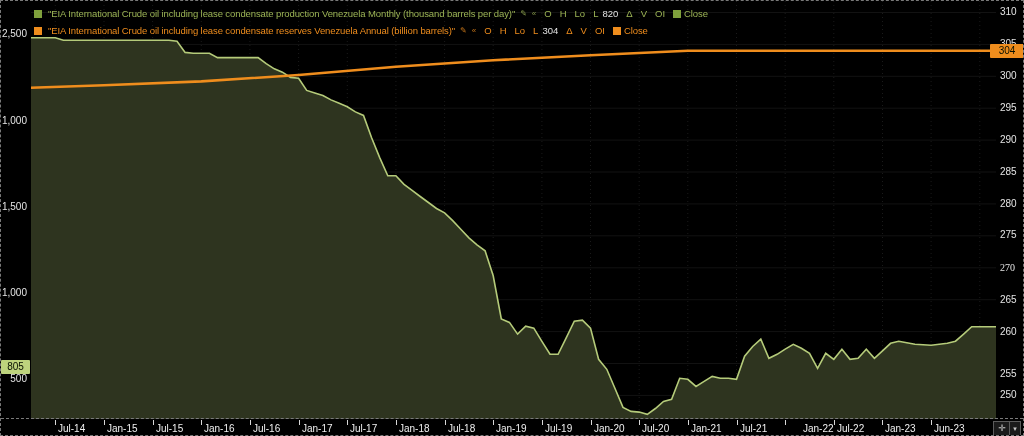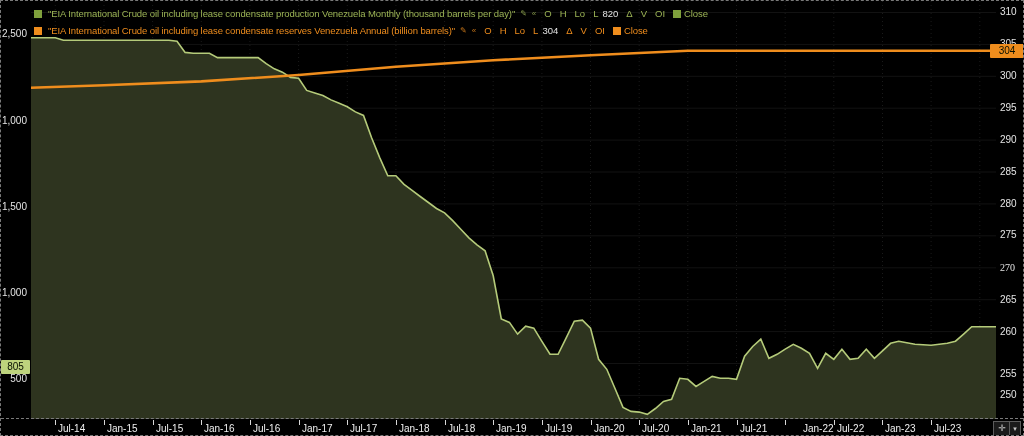--- a/index.html
+++ b/index.html
@@ -172,20 +172,20 @@
         <span class="xticklbl" style="left: 690px;">Jan-21</span>
         <div class="xtickmark" style="left: 736px;"></div>
         <span class="xticklbl" style="left: 739px;">Jul-21</span>
         <div class="xtickmark" style="left: 784px;"></div>
         <span class="xticklbl" style="left: 787px; margin-left: 15px;">Jan-22</span>
         <div class="xtickmark" style="left: 833px;"></div>
         <span class="xticklbl" style="left: 836px;">Jul-22</span>
         <div class="xtickmark" style="left: 881px;"></div>
         <span class="xticklbl" style="left: 884px;">Jan-23</span>
         <div class="xtickmark" style="left: 930px;"></div>
-        <span class="xticklbl" style="left: 933px;">Jul-23</span>
+        <span class="xticklbl" style="left: 933px;">Jun-23</span>
       </div>
     <div class="axis-tools">
       <span class="plusgrid">✛</span>
       <span class="caret">▾</span>
     </div>
   </div>
 </div>
 
 </body></html>

